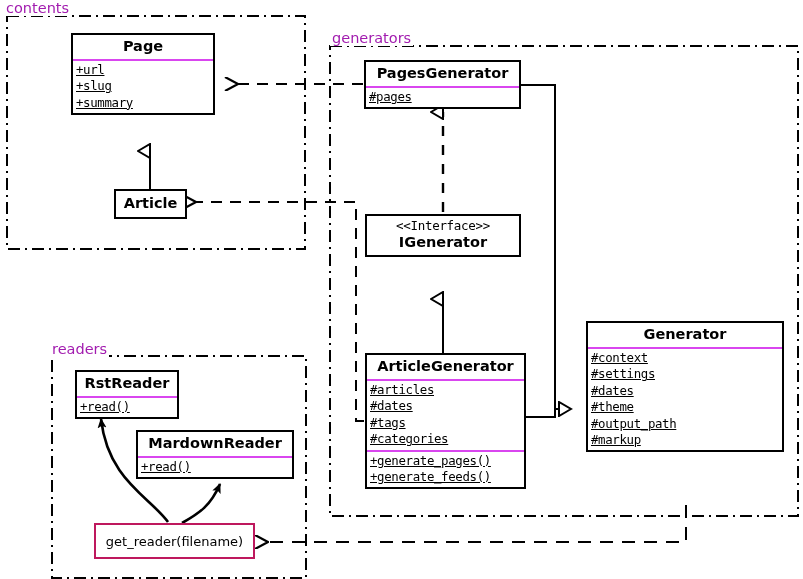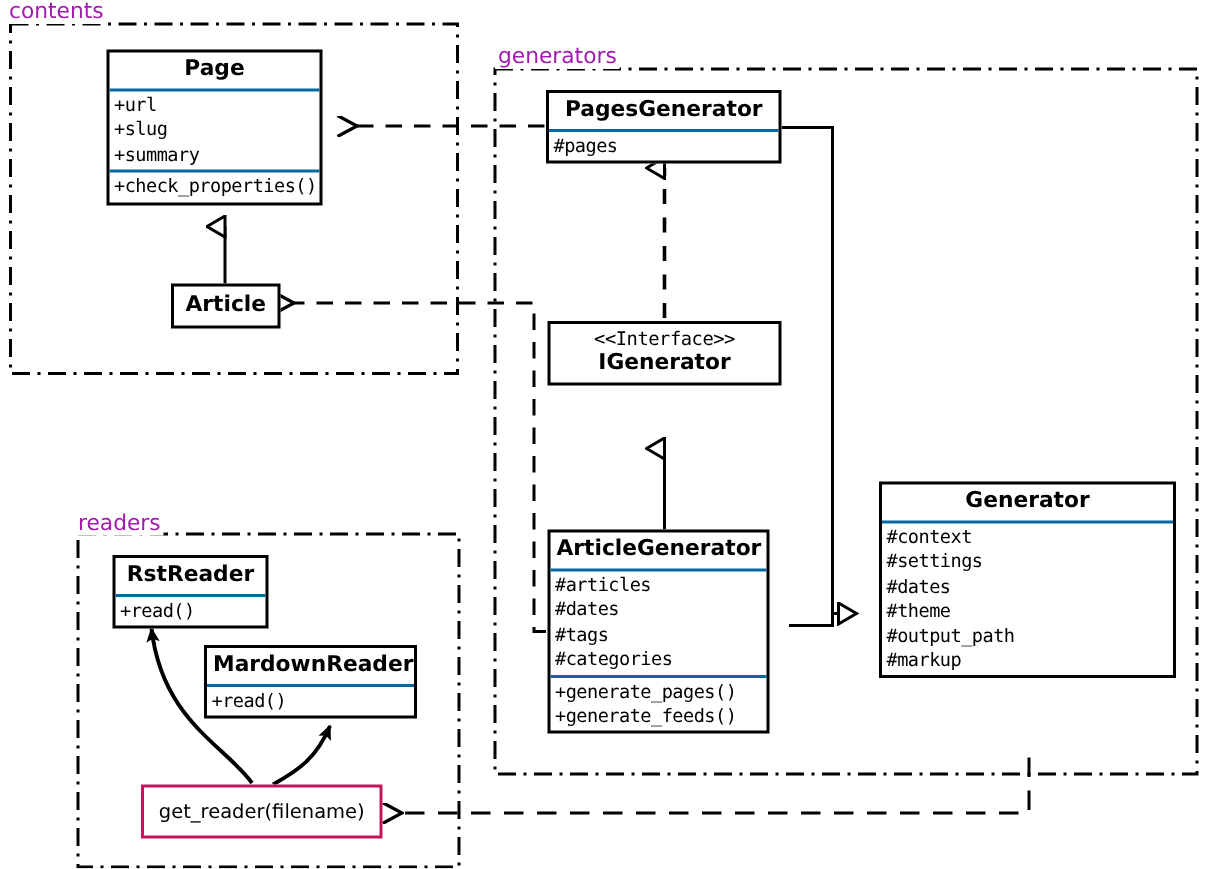--- a/index.html
+++ b/index.html
@@ -43,21 +43,22 @@
     white-space: nowrap;
   }
   .uml-title .stereo {
     display: block;
     font-weight: normal;
     font-size: 12.5px;
     font-family: "DejaVu Sans Mono", monospace;
     letter-spacing: -0.3px;
   }
   .uml-sep {
-    border-top: 2px solid #0369a1;
+    border-top: 2px solid #d946ef;
+    text-decoration: underline;
   }
   .uml-compartment {
     padding: 1px 2px 2px 3px;
   }
   .uml-member {
     font-family: "DejaVu Sans Mono", monospace;
     font-size: 12.4px;
     color: #000;
     line-height: 1.32;
     white-space: nowrap;
@@ -144,44 +145,41 @@
   <div class="pkg-label" style="left:330px; top:30px;">generators</div>
   <div class="pkg-label" style="left:50px; top:341px;">readers</div>
 
   <div class="uml-class" style="left:71px; top:33px; width:144px;">
     <div class="uml-title">Page</div>
     <div class="uml-sep uml-compartment">
       <div class="uml-member">+url</div>
       <div class="uml-member">+slug</div>
       <div class="uml-member">+summary</div>
     </div>
-    <div class="uml-sep uml-compartment">
-      <div class="uml-member">+check_properties()</div>
-    </div>
   </div>
 
   <div class="uml-class" style="left:114px; top:189px; width:73px;">
     <div class="uml-title" style="padding:4px 4px 5px 4px;">Article</div>
   </div>
 
   <div class="uml-class" style="left:364px; top:60px; width:157px;">
     <div class="uml-title">PagesGenerator</div>
     <div class="uml-sep uml-compartment">
       <div class="uml-member">#pages</div>
     </div>
   </div>
 
   <div class="uml-class" style="left:365px; top:214px; width:156px;">
     <div class="uml-title">
       <span class="stereo">&lt;&lt;Interface&gt;&gt;</span>
       <span>IGenerator</span>
     </div>
   </div>
 
-  <div class="uml-class" style="left:365px; top:353px; width:148px;">
+  <div class="uml-class" style="left:365px; top:353px; width:161px;">
     <div class="uml-title">ArticleGenerator</div>
     <div class="uml-sep uml-compartment">
       <div class="uml-member">#articles</div>
       <div class="uml-member">#dates</div>
       <div class="uml-member">#tags</div>
       <div class="uml-member">#categories</div>
     </div>
     <div class="uml-sep uml-compartment">
       <div class="uml-member">+generate_pages()</div>
       <div class="uml-member">+generate_feeds()</div>
@@ -200,21 +198,21 @@
     </div>
   </div>
 
   <div class="uml-class" style="left:75px; top:370px; width:104px;">
     <div class="uml-title">RstReader</div>
     <div class="uml-sep uml-compartment">
       <div class="uml-member">+read()</div>
     </div>
   </div>
 
-  <div class="uml-class" style="left:136px; top:430px; width:142px;">
+  <div class="uml-class" style="left:136px; top:430px; width:158px;">
     <div class="uml-title">MardownReader</div>
     <div class="uml-sep uml-compartment">
       <div class="uml-member">+read()</div>
     </div>
   </div>
 
   <div class="plain-box" style="left:94px; top:523px; width:161px; height:36px;">
     <span class="plain-label">get_reader(filename)</span>
   </div>
 

